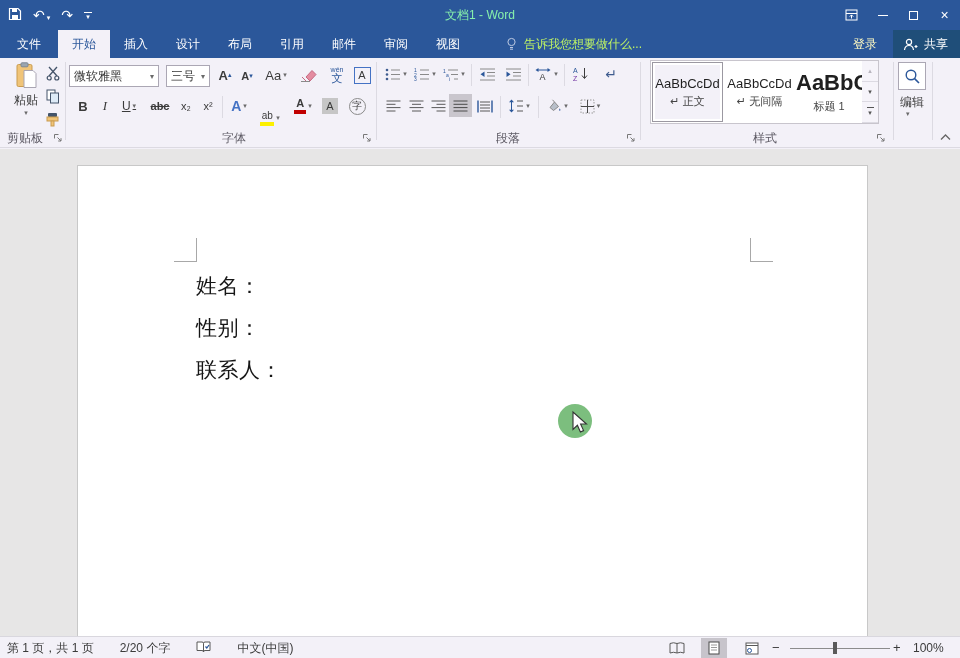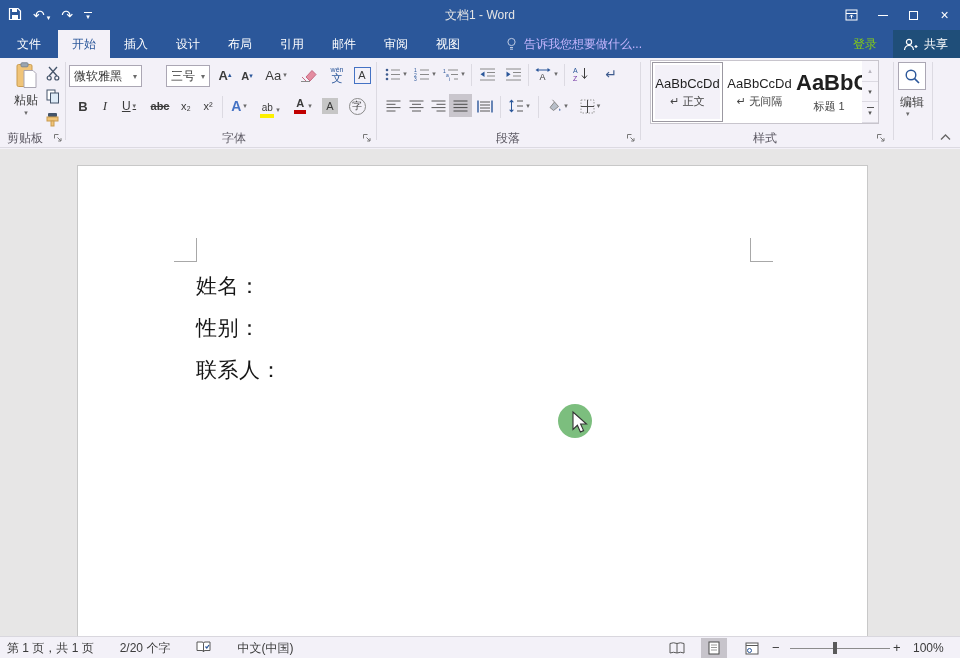--- a/index.html
+++ b/index.html
@@ -9,36 +9,36 @@
 
   
   .topbar { position:absolute; left:0; top:0; width:960px; height:58px; background:#2B579A; }
   .titlebar { position:absolute; left:0; top:0; width:960px; height:30px; }
   .qat { position:absolute; left:8px; top:0; height:30px; display:flex; align-items:center; gap:11px; color:#fff; }
   .qat .glyph { font-size:14px; line-height:14px; color:#fff; }
   .dd-sm { font-size:7px; color:#fff; margin-left:2px; }
   .qat-more { display:inline-flex; flex-direction:column; align-items:center; }
   .qat-more .bar { width:8px; height:1px; background:#fff; margin-bottom:1px; }
   .qat-more .ar { font-size:7px; color:#fff; line-height:5px; }
-  .win-title { position:absolute; left:0; right:0; top:0; height:30px; text-align:center; line-height:30px; color:#e5e5e5; font-size:12px; }
+  .win-title { position:absolute; left:0; right:0; top:0; height:30px; text-align:center; line-height:30px; color:#86efac; font-size:12px; }
   .winctrl { position:absolute; right:0; top:0; height:30px; display:flex; }
   .winbtn { width:31px; height:30px; display:flex; align-items:center; justify-content:center; color:#fff; }
   .minbar { width:10px; height:1px; background:#fff; }
   .maxbox { width:9px; height:9px; border:1px solid #fff; }
   .closex { font-size:14px; line-height:14px; }
 
   
   .tabrow { position:absolute; left:0; top:30px; width:960px; height:28px; display:flex; align-items:stretch; }
   .tab { color:#fff; font-size:12px; line-height:28px; padding:0 14px; }
   .tab-file { padding:0 17px; }
   .tab.active { background:#F3F1F8; color:#2B579A; }
-  .tellme { display:flex; align-items:center; margin-left:32px; color:#c4b5fd; }
+  .tellme { display:flex; align-items:center; margin-left:32px; color:#bef264; }
   .tellme span { margin-left:7px; }
   .tabrow-right { position:absolute; right:0; top:0; height:28px; display:flex; align-items:stretch; }
-  .signin { color:#84cc16; line-height:28px; margin-right:16px; }
+  .signin { color:#fef9c3; line-height:28px; margin-right:16px; }
   .share { background:#1F4E79; color:#fff; display:flex; align-items:center; padding:0 12px 0 10px; }
   .share svg { margin-right:6px; }
 
   
   .ribbon { position:absolute; left:0; top:58px; width:960px; height:90px; background:#F3F1F8; border-bottom:1px solid #DCDAE2; }
   .gsep { position:absolute; top:4px; height:78px; width:1px; background:#DCDAE2; }
   .glabel { position:absolute; top:72px; height:16px; line-height:16px; text-align:center; color:#5D5A64; font-size:12px; }
   .launcher { position:absolute; width:12px; height:12px; }
   .rbtn { position:absolute; display:flex; align-items:center; justify-content:center; color:#3B3B3B; }
   .dd::after { content:"▾"; font-size:7px; color:#6a6a6a; margin-left:2px; }
@@ -219,21 +219,21 @@
         </svg>
     </div>
     <div class="glabel" style="left:2px;width:46px">剪贴板</div>
     <div class="launcher" style="left:53px;top:74px">
       <svg width="10" height="10" viewBox="0 0 10 10">
           <path d="M1.5 1.5 h4 M1.5 1.5 v4" stroke="#777" fill="none"></path>
           <path d="M4.5 4.5 l3.5 3.5 M8 5.2 v2.8 h-2.8" stroke="#777" fill="none"></path>
         </svg>
     </div>
 
-    <div class="combo" style="left:69px;top:7px;width:73px">
+    <div class="combo" style="left:69px;top:7px;width:90px">
       <span>微软雅黑</span>
         <span class="car">▾</span>
     </div>
     <div class="combo" style="left:166px;top:7px;width:44px">
       <span>三号</span>
         <span class="car">▾</span>
     </div>
     <div class="rbtn grow-a" style="left:215px;top:7px;width:20px;height:20px">
         <span>A</span>
         <sup>▴</sup>
@@ -265,21 +265,21 @@
     <div class="rbtn uline dd" style="left:116px;top:39px;width:26px;height:18px">
         <span>U</span>
       </div>
     <div class="rbtn strike" style="left:148px;top:39px;width:24px;height:18px">abc</div>
     <div class="rbtn supsub" style="left:176px;top:39px;width:20px;height:18px">x₂</div>
     <div class="rbtn supsub" style="left:198px;top:39px;width:20px;height:18px">x²</div>
     <div class="sep2" style="left:222px;top:38px;height:22px"></div>
     <div class="rbtn dd" style="left:227px;top:39px;width:24px;height:18px">
         <span class="fx-a">A</span>
       </div>
-    <div class="rbtn dd" style="left:256px;top:42px;width:28px;height:20px">
+    <div class="rbtn dd" style="left:256px;top:50px;width:28px;height:20px">
       <span class="stack2">
           <span style="font-size:10px">ab</span>
           <span class="hl-bar"></span>
         </span>
     </div>
     <div class="rbtn dd" style="left:290px;top:38px;width:26px;height:20px">
       <span class="stack2">
           <span style="font-size:11px;font-weight:bold">A</span>
           <span class="fc-bar"></span>
         </span>

